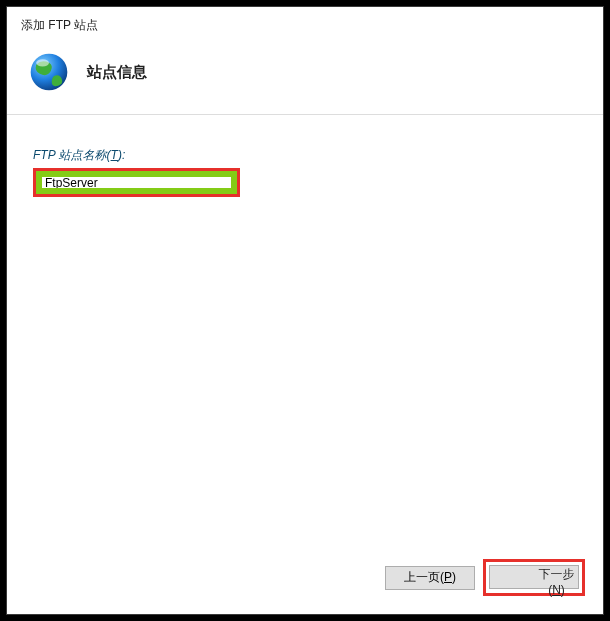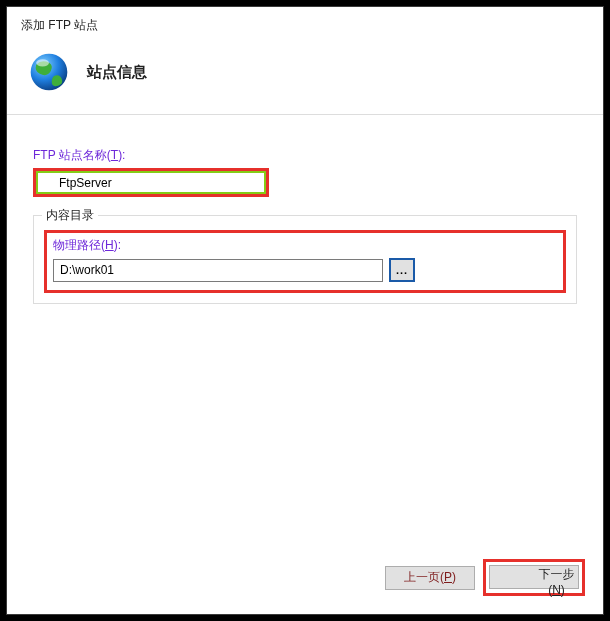--- a/index.html
+++ b/index.html
@@ -49,29 +49,30 @@
       font-weight: bold;
       color: #222;
       text-align: right;
     }
     .content-area {
       flex: 1;
       padding: 32px 26px 10px 26px;
     }
     .field-label {
       font-size: 12px;
-      color: #6d28d9;
+      color: #0c4a6e;
       margin-bottom: 4px;
+      font-style: italic;
     }
     .ul { text-decoration: underline; }
     .text-input {
-      width: 230px;
+      width: 201px;
       height: 23px;
-      border: 2px solid #84cc16;
-      padding: 2px 21px;
+      border: 6px solid #84cc16;
+      padding: 2px 3px;
       font-size: 12px;
       font-family: inherit;
       outline: none;
     }
     .highlight-red {
       display: inline-block;
       border: 3px solid #e6302b;
       padding: 0;
       line-height: 0;
     }
@@ -139,21 +140,21 @@
     .footer-btn {
       width: 90px;
       height: 24px;
       border: 1px solid #adadad;
       background: #e1e1e1;
       font-size: 12px;
       font-family: inherit;
       cursor: pointer;
     }
     .footer-btn:disabled {
-      color: #7f1d1d;
+      color: #000000;
       cursor: default;
     }
     .footer-btn.next {
       color: #222;
     }
     .highlight-red-btn {
       display: inline-block;
       border: 3px solid #e6302b;
       padding: 3px;
       line-height: 0;
@@ -191,34 +192,20 @@
 
       <div class="first-field-row">
         <div class="field-label">
           <span>FTP 站点名称(</span><span class="ul">T</span><span>):</span>
         </div>
         <span class="highlight-red">
           <input type="text" class="text-input" value="FtpServer" style="">
         </span>
       </div>
 
-      <fieldset class="groupbox">
-        <span class="groupbox-title">内容目录</span>
-        <div class="groupbox-body">
-          <div class="highlight-red-block">
-            <div class="field-label">
-              <span>物理路径(</span><span class="ul">H</span><span>):</span>
-            </div>
-            <div class="path-row">
-              <input type="text" class="path-input" value="D:\work01" style="">
-              <button class="browse-btn">...</button>
-            </div>
-          </div>
-        </div>
-      </fieldset>
 
     </div>
 
     <div class="footer">
       <button class="footer-btn" disabled="">
         <span>上一页(</span><span class="ul">P</span><span>)</span>
       </button>
       <span class="highlight-red-btn">
         <button class="footer-btn next">
           <span>下一步(</span><span class="ul">N</span><span>)</span>

